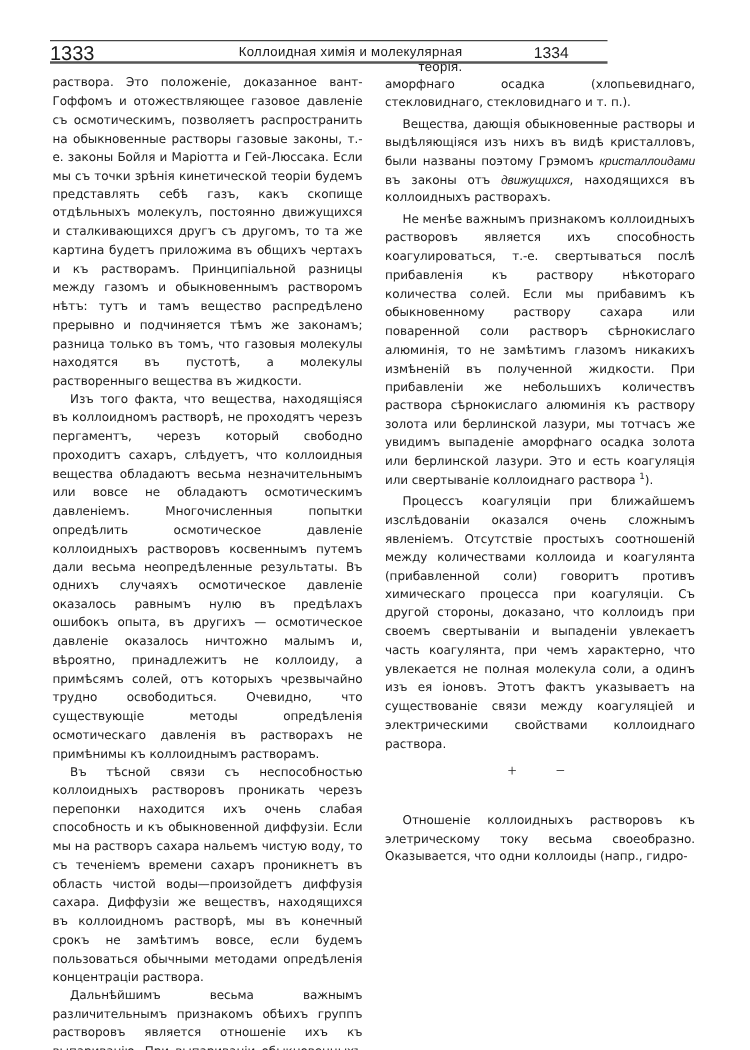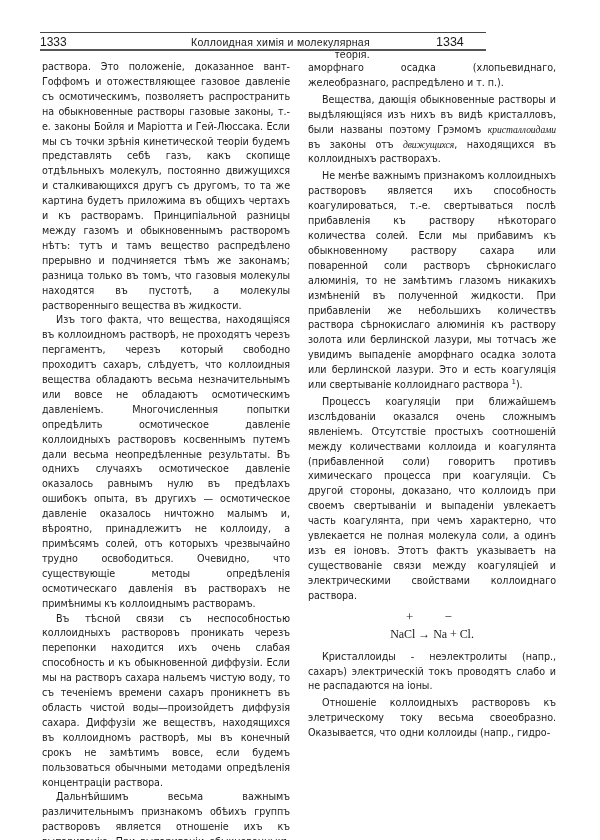--- a/index.html
+++ b/index.html
@@ -1,28 +1,28 @@
 <!DOCTYPE html>
 <html><head>
 <meta charset="utf-8">
 <style>
   html, body { margin:0; padding:0; background:#ffffff; }
   body { width:600px; height:840px; position:relative; overflow:hidden; color:#1a1a1a; }
   .rule-top { position:absolute; left:40px; top:32px; width:446px; height:0; border-top:1.5px solid #444; }
   .rule-bot { position:absolute; left:40px; top:49px; width:446px; height:0; border-top:2px solid #555; }
-  .hdr-left { position:absolute; left:40px; top:35px; font-family:"Liberation Sans", sans-serif; font-size:12px; }
+  .hdr-left { position:absolute; left:40px; top:35px; font-family:"Liberation Sans", sans-serif; font-size:16px; }
   .hdr-center { position:absolute; left:170px; width:200px; top:36px; text-align:right; font-family:"Liberation Sans", sans-serif; font-size:10.5px; letter-spacing:0.3px; }
-  .hdr-right { position:absolute; left:436px; width:50px; top:35px; text-align:left; font-family:"Liberation Sans", sans-serif; font-size:12.5px; }
+  .hdr-right { position:absolute; left:416px; width:50px; top:35px; text-align:center; font-family:"Liberation Sans", sans-serif; font-size:12.5px; }
   .col { position:absolute; top:60px; font-family:"DejaVu Sans", sans-serif; font-size:9.6px; line-height:14.9px; text-align:justify; letter-spacing:-0.05px; }
   .col-left { left:42px; width:248px; }
   .col-right { left:308px; width:248px; top:61px; }
   .col p { margin:0; text-indent:0; }
   .col p.ind { text-indent:14px; }
   .col p.gap { margin-top:2px; }
-  em.it { font-family:Liberation Serif, serif; font-style:italic; }
+  em.it { font-family:Liberation Sans, sans-serif; font-style:italic; }
   .formula { font-family:"Liberation Serif", serif; font-size:12px; text-align:center; position:relative; height:38px; margin-top:6px; }
   .formula .signs { position:absolute; left:98px; top:0; font-size:13px; letter-spacing:14px; }
   .formula .eq { position:absolute; left:0; width:100%; top:17px; }
   sup { font-size:7px; line-height:0; }
 </style>
 </head>
 <body>
 
 <div class="rule-top"></div>
 <div class="hdr-left">1333</div>
@@ -31,24 +31,22 @@
 <div class="rule-bot"></div>
 
 <div class="col col-left">
   <p>раствора. Это положеніе, доказанное вант-Гоффомъ и отожествляющее газовое давленіе съ осмотическимъ, позволяетъ распространить на обыкновенные растворы газовые законы, т.-е. законы Бойля и Маріотта и Гей-Люссака. Если мы съ точки зрѣнія кинетической теоріи будемъ представлять себѣ газъ, какъ скопище отдѣльныхъ молекулъ, постоянно движущихся и сталкивающихся другъ съ другомъ, то та же картина будетъ приложима въ общихъ чертахъ и къ растворамъ. Принципіальной разницы между газомъ и обыкновеннымъ растворомъ нѣтъ: тутъ и тамъ вещество распредѣлено прерывно и подчиняется тѣмъ же законамъ; разница только въ томъ, что газовыя молекулы находятся въ пустотѣ, а молекулы растворенныго вещества въ жидкости.</p>
   <p class="ind">Изъ того факта, что вещества, находящіяся въ коллоидномъ растворѣ, не проходятъ черезъ пергаментъ, черезъ который свободно проходитъ сахаръ, слѣдуетъ, что коллоидныя вещества обладаютъ весьма незначительнымъ или вовсе не обладаютъ осмотическимъ давленіемъ. Многочисленныя попытки опредѣлить осмотическое давленіе коллоидныхъ растворовъ косвеннымъ путемъ дали весьма неопредѣленные результаты. Въ однихъ случаяхъ осмотическое давленіе оказалось равнымъ нулю въ предѣлахъ ошибокъ опыта, въ другихъ — осмотическое давленіе оказалось ничтожно малымъ и, вѣроятно, принадлежитъ не коллоиду, а примѣсямъ солей, отъ которыхъ чрезвычайно трудно освободиться. Очевидно, что существующіе методы опредѣленія осмотическаго давленія въ растворахъ не примѣнимы къ коллоиднымъ растворамъ.</p>
   <p class="ind">Въ тѣсной связи съ неспособностью коллоидныхъ растворовъ проникать черезъ перепонки находится ихъ очень слабая способность и къ обыкновенной диффузіи. Если мы на растворъ сахара нальемъ чистую воду, то съ теченіемъ времени сахаръ проникнетъ въ область чистой воды—произойдетъ диффузія сахара. Диффузіи же веществъ, находящихся въ коллоидномъ растворѣ, мы въ конечный срокъ не замѣтимъ вовсе, если будемъ пользоваться обычными методами опредѣленія концентраціи раствора.</p>
   <p class="ind">Дальнѣйшимъ весьма важнымъ различительнымъ признакомъ обѣихъ группъ растворовъ является отношеніе ихъ къ выпариванію. При выпариваніи обыкновенныхъ растворовъ въ большинствѣ случаевъ растворенное вещество выпадаетъ въ видѣ кристалловъ, въ случаѣ же коллоиднаго раствора растворенное вещество выпадаетъ въ видѣ</p>
 </div>
 
 <div class="col col-right">
-  <p>аморфнаго осадка (хлопьевиднаго, желеобразнаго, распредѣлено и т. п.).</p>
+  <p>аморфнаго осадка (хлопьевиднаго, стекловиднаго, стекловиднаго и т. п.).</p>
   <p class="ind gap"><span>Вещества, дающія обыкновенные растворы и выдѣляющіяся изъ нихъ въ видѣ кристалловъ, были названы поэтому Грэмомъ </span><em class="it">кристаллоидами</em><span> въ законы отъ </span><em class="it">движущихся</em><span>, находящихся въ коллоидныхъ растворахъ.</span></p>
   <p class="ind gap"><span>Не менѣе важнымъ признакомъ коллоидныхъ растворовъ является ихъ способность коагулироваться, т.-е. свертываться послѣ прибавленія къ раствору нѣкотораго количества солей. Если мы прибавимъ къ обыкновенному раствору сахара или поваренной соли растворъ сѣрнокислаго алюминія, то не замѣтимъ глазомъ никакихъ измѣненій въ полученной жидкости. При прибавленіи же небольшихъ количествъ раствора сѣрнокислаго алюминія къ раствору золота или берлинской лазури, мы тотчасъ же увидимъ выпаденіе аморфнаго осадка золота или берлинской лазури. Это и есть коагуляція или свертываніе коллоиднаго раствора</span> <sup>1</sup><span>).</span></p>
   <p class="ind gap">Процессъ коагуляціи при ближайшемъ изслѣдованіи оказался очень сложнымъ явленіемъ. Отсутствіе простыхъ соотношеній между количествами коллоида и коагулянта (прибавленной соли) говоритъ противъ химическаго процесса при коагуляціи. Съ другой стороны, доказано, что коллоидъ при своемъ свертываніи и выпаденіи увлекаетъ часть коагулянта, при чемъ характерно, что увлекается не полная молекула соли, а одинъ изъ ея іоновъ. Этотъ фактъ указываетъ на существованіе связи между коагуляціей и электрическими свойствами коллоиднаго раствора.</p>
   <div class="formula">
     <div class="signs">+  −</div>
-    <div class="eq">NaCl → Na + Cl.</div>
   </div>
-  <p class="ind gap">Кристаллоиды - неэлектролиты (напр., сахаръ) электрическій токъ проводятъ слабо и не распадаются на іоны.</p>
   <p class="ind gap">Отношеніе коллоидныхъ растворовъ къ элетрическому току весьма своеобразно. Оказывается, что одни коллоиды (напр., гидро-</p>
 
 </div>
 
 </body></html>

